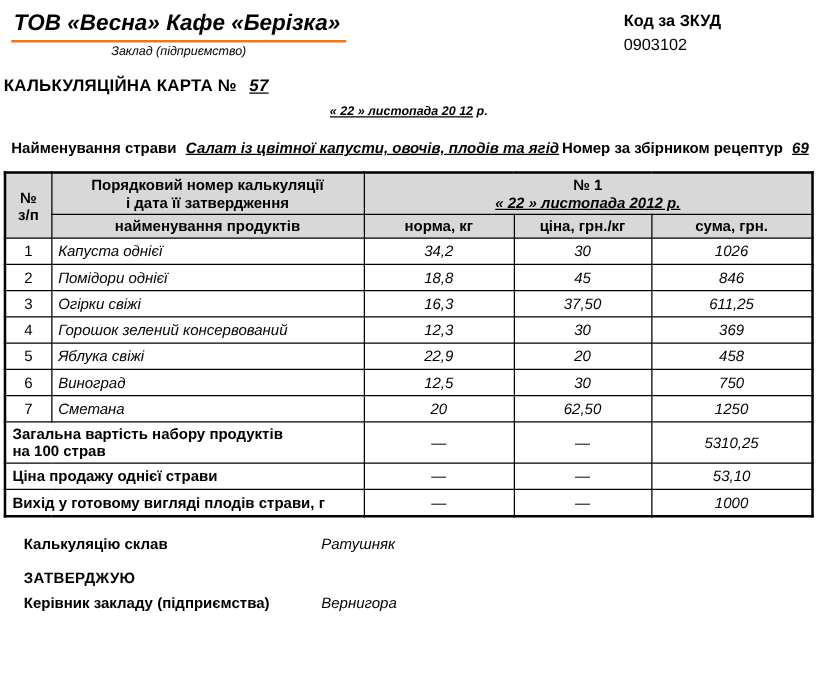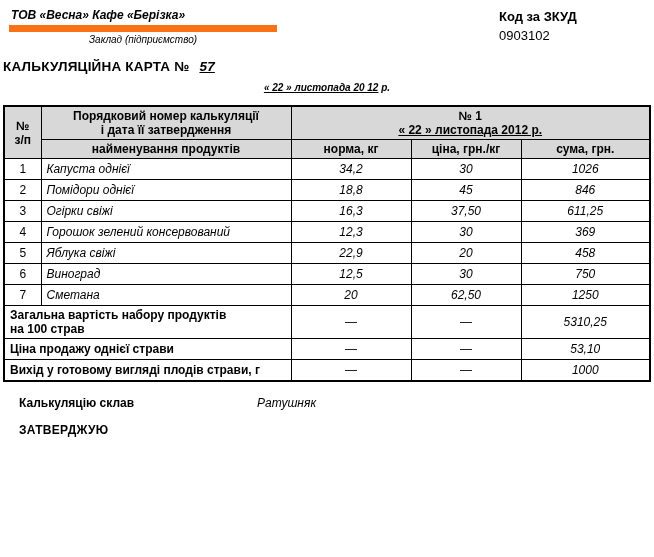--- a/index.html
+++ b/index.html
@@ -13,22 +13,22 @@
   .b { font-weight: bold; }
   .i { font-style: italic; }
   .u { text-decoration: underline; }
   .c { text-align: center; }
   .pre { white-space: pre-line; }
 
   
   .top-row { display: flex; justify-content: space-between; align-items: flex-start; padding: 2px 4px 0 6px; }
   .company-block { width: 268px; }
   .company-name {
-    font-weight: bold; font-style: italic; font-size: 12px;
-    border-bottom: 7px solid #f97316; padding: 1px 4px 3px 2px;
+    font-weight: bold; font-style: italic; font-size: 18px;
+    border-bottom: 2px solid #f97316; padding: 1px 4px 3px 2px;
   }
   .company-caption { font-size: 10px; font-style: italic; text-align: center; padding-top: 2px; }
   .code-block { width: 148px; padding-top: 2px; }
   .code-label { font-weight: bold; font-size: 13px; }
   .code-value { font-size: 13px; padding-top: 4px; }
 
   
   .doc-title { text-align: left; font-weight: bold; font-size: 13.5px; margin-top: 14px; letter-spacing: .2px; }
   .doc-title .num { font-style: italic; padding: 0 6px; }
   .doc-date { text-align: center; font-weight: bold; font-style: italic; font-size: 10px; margin-top: 8px; }
@@ -40,21 +40,21 @@
 
   
   table.calc { width: 100%; border-collapse: collapse; border: 2px solid #000; margin-top: 12px; }
   table.calc th, table.calc td { border: 1px solid #000; padding: 2px 5px; font-size: 12px; vertical-align: middle; }
   table.calc thead th { background: #d8d8d8; font-weight: bold; text-align: center; }
   table.calc td { height: 21px; }
   .col-idx { width: 37px; }
   .col-prod { width: 250px; }
   .col-norm { width: 120px; }
   .col-price { width: 110px; }
-  .calc-date-line { }
+  .calc-date-line { font-style: italic; }
   td.prod { text-align: left; padding-left: 8px; }
   td.val { text-align: center; font-style: italic; }
   td.sum-label { font-weight: bold; text-align: left; padding-left: 6px; }
 
   
   .signatures { margin: 14px 0 0 16px; }
   .sig-row { display: flex; margin-bottom: 13px; align-items: baseline; }
   .sig-label { width: 238px; font-weight: bold; }
   .sig-name { font-style: italic; }
   .approve { font-weight: bold; margin: 2px 0 6px 0; letter-spacing: .3px; }
@@ -77,20 +77,30 @@
 
   <div class="doc-title">
     <span>КАЛЬКУЛЯЦІЙНА КАРТА №</span>
     <span class="num u">57</span>
   </div>
   <div class="doc-date">
     <span class="u">« 22 » листопада 20 12</span>
     <span>р.</span>
   </div>
 
+  <div class="dish-row">
+    <div class="dish-left">
+      <span class="b">Найменування страви</span>
+      <span class="dish-value u">Салат із цвітної капусти, овочів, плодів та ягід</span>
+    </div>
+    <div class="dish-right">
+      <span class="b">Номер за збірником рецептур</span>
+      <span class="recipe-num u">69</span>
+    </div>
+  </div>
 
   <table class="calc">
     <thead>
       <tr>
         <th rowspan="2" class="col-idx pre">№
 з/п</th>
         <th class="col-prod pre">Порядковий номер калькуляції
 і дата її затвердження</th>
         <th colspan="3">
           <div>№ 1</div>
@@ -176,15 +186,19 @@
       </tr>
     </tbody>
   </table>
 
   <div class="signatures">
     <div class="sig-row">
       <div class="sig-label">Калькуляцію склав</div>
       <div class="sig-name">Ратушняк</div>
     </div>
     <div class="approve">ЗАТВЕРДЖУЮ</div>
+    <div class="sig-row">
+      <div class="sig-label">Керівник закладу (підприємства)</div>
+      <div class="sig-name">Вернигора</div>
+    </div>
   </div>
 
 </div>
 
 </body></html>

